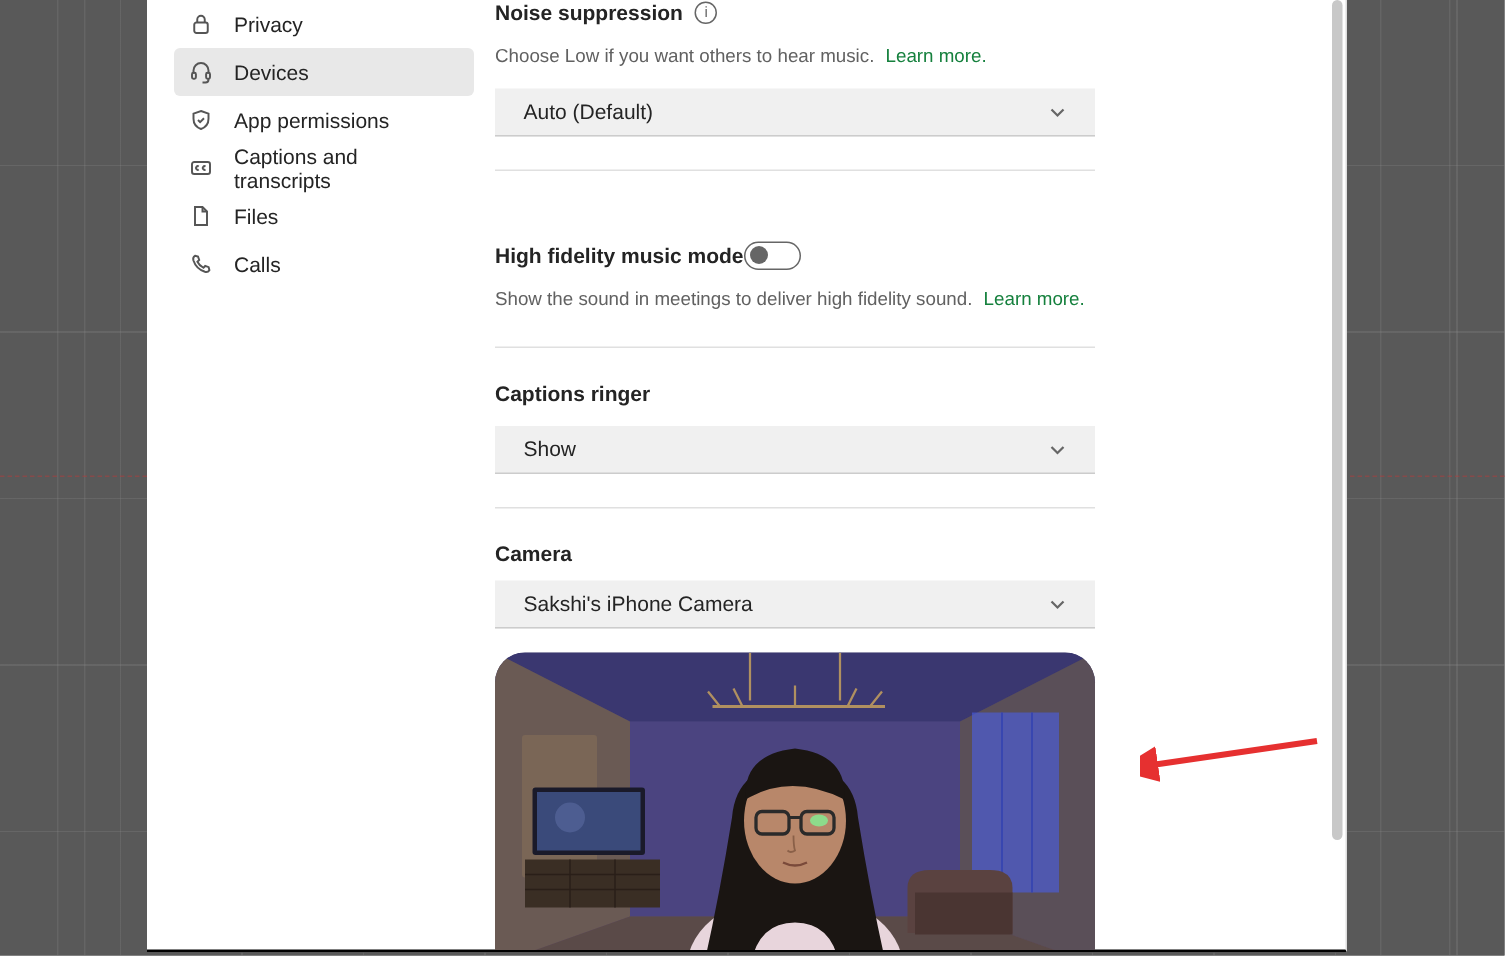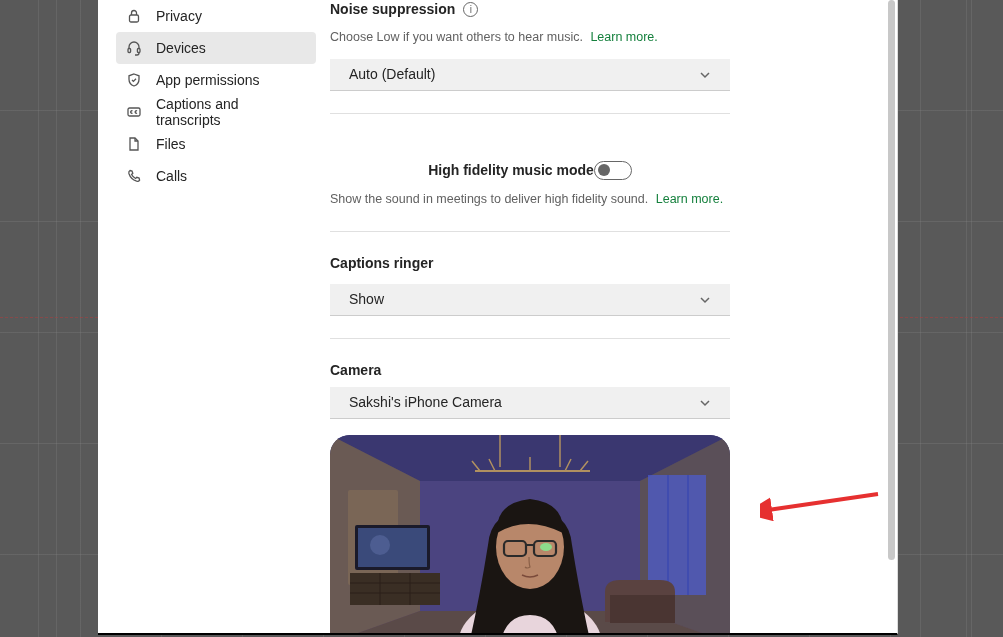--- a/index.html
+++ b/index.html
@@ -150,21 +150,21 @@
     .chevron svg { stroke: #666; fill: none; stroke-width: 1.5; }
     .divider {
       border: none;
       border-top: 1px solid #e0e0e0;
       margin: 22px 0;
       width: 400px;
     }
     .row-flex {
       display: flex;
       align-items: center;
-      justify-content: center;
+      justify-content: flex-start;
       width: 400px;
       margin-top: 47px;
     }
     .toggle {
       width: 38px;
       height: 19px;
       border: 1px solid #666;
       border-radius: 10px;
       position: relative;
       cursor: pointer;

